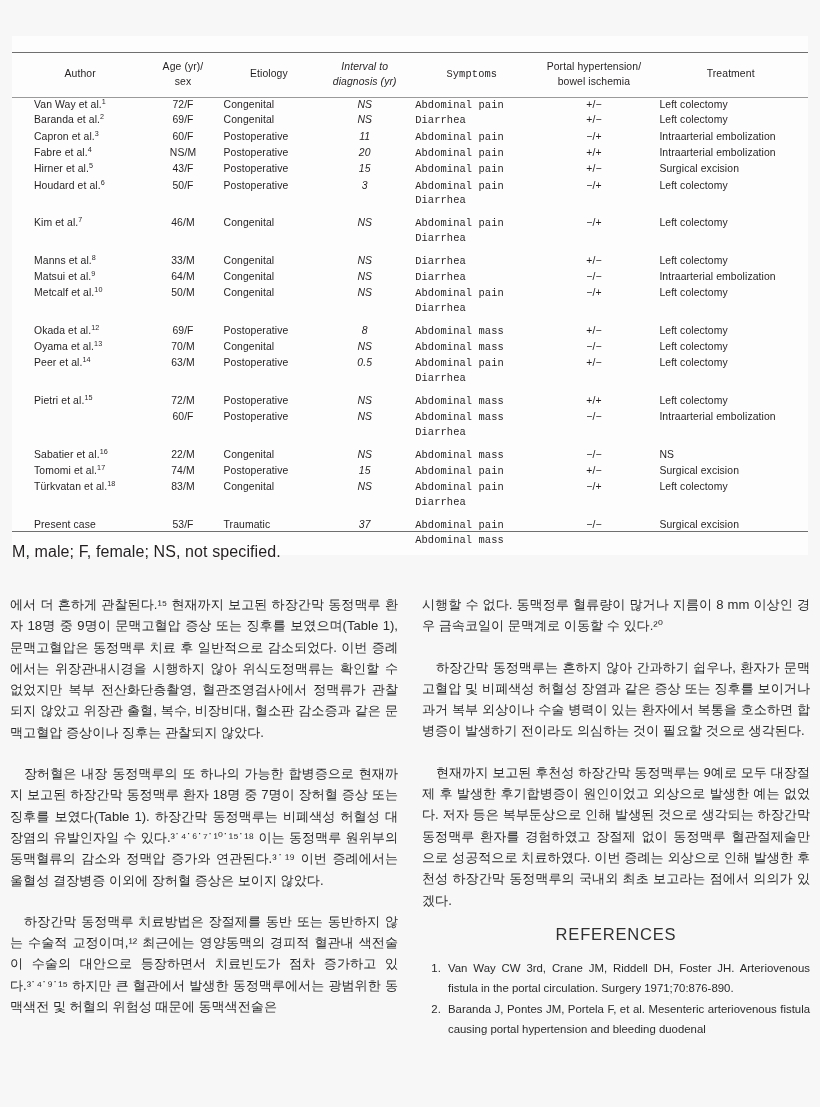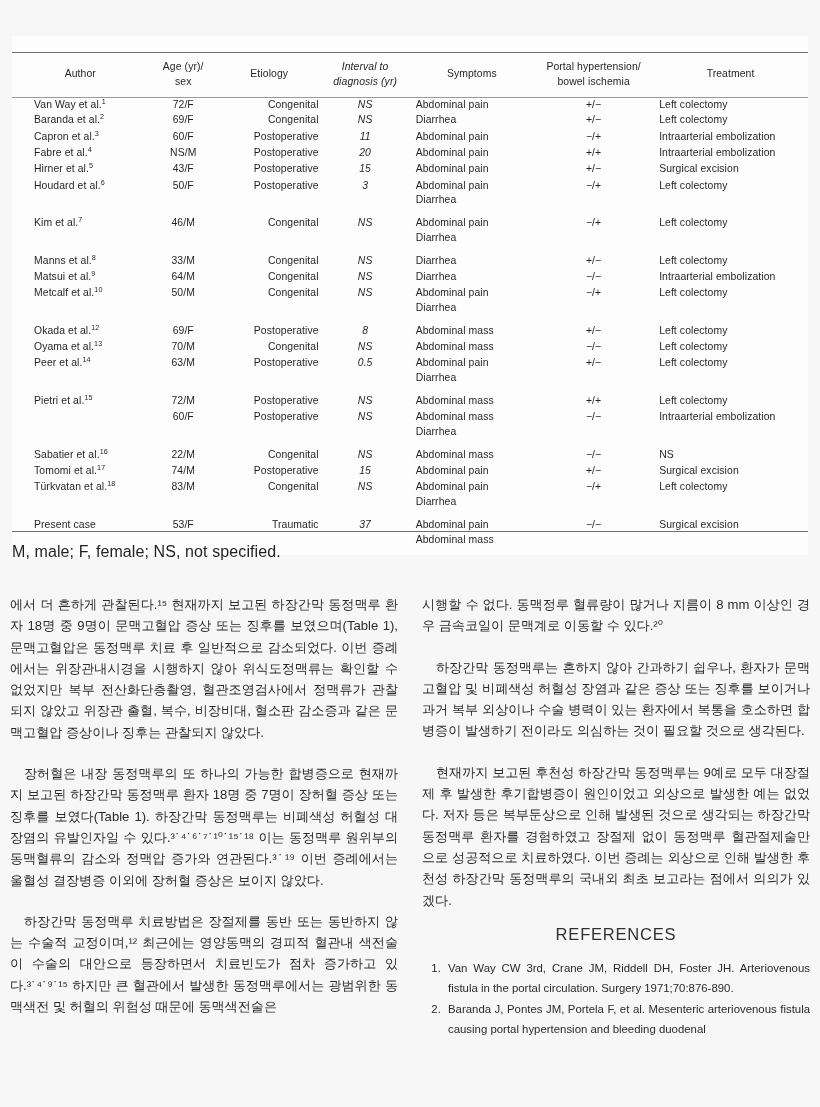--- a/index.html
+++ b/index.html
@@ -43,23 +43,23 @@
     vertical-align: top;
     height: 16.3px;
     white-space: pre-line;
     letter-spacing: .1px;
   }
   tbody tr.spacer td { height: 8px; padding: 0; }
   tbody tr.lastrow td { padding-bottom: 4px; }
 
   .c-author   { width: 148px; text-align: left; padding-left: 22px !important; }
   .c-age      { width: 76px;  text-align: center; }
-  .c-etio     { width: 108px; text-align: right;  padding-left: 6px !important; }
+  .c-etio     { width: 108px; text-align: left;  padding-left: 6px !important; }
   .c-interval { width: 96px;  text-align: center; font-style: italic; }
-  .c-symp     { width: 136px; text-align: left;  padding-left: 6px !important; }
+  .c-symp     { width: 136px; text-align: left;  padding-left: 6px !important; font-family: Liberation Mono, monospace; }
   .c-portal   { width: 128px; text-align: center; }
   .c-treat    { width: 170px; text-align: left;  padding-left: 6px !important; }
 
   thead .c-author { text-align: center; padding-left: 2px !important; }
   thead .c-etio, thead .c-symp, thead .c-treat { text-align: center; padding-left: 2px !important; }
 
   sup { font-size: 7.2px; vertical-align: super; line-height: 0; }
 
   .table-rule-bottom {
     position: absolute;

